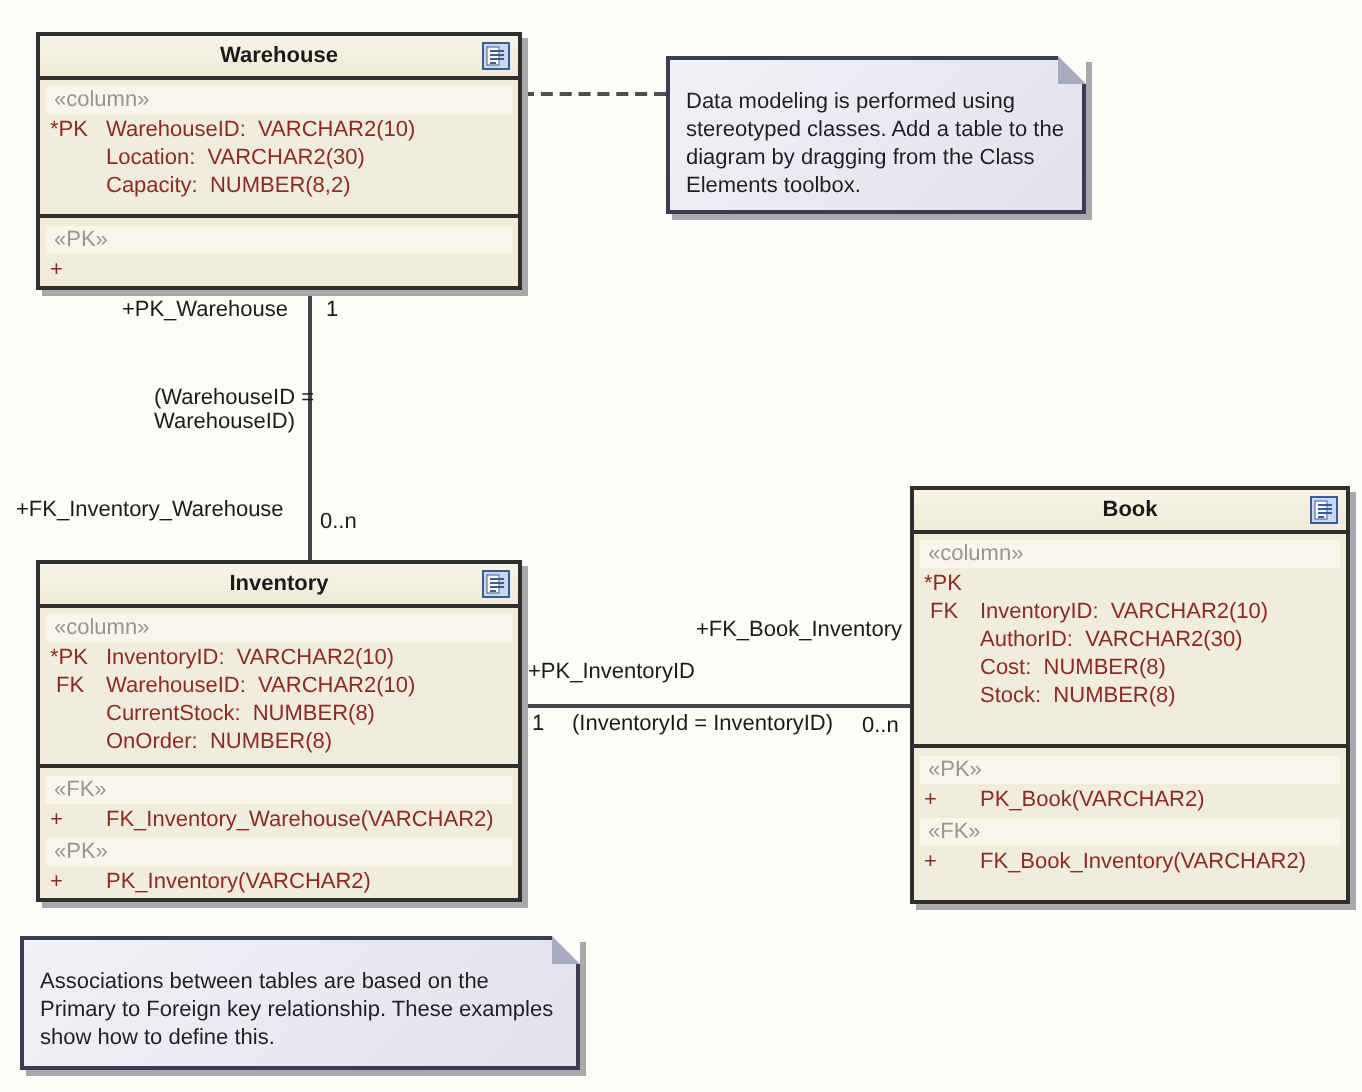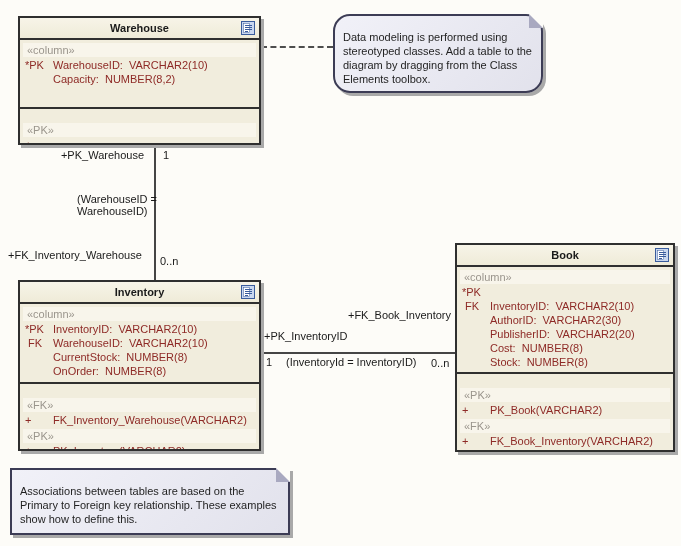--- a/index.html
+++ b/index.html
@@ -27,21 +27,21 @@
     border-bottom:2px solid #2F2F2F;
     background:linear-gradient(#F7F4E8,#EFEBD8);
     position:relative;
     text-align:center;
     font-weight:bold; font-size:11px; line-height:21px;
     box-sizing:border-box;
   }
   .tbl-icon { position:absolute; right:4px; top:3px; width:14px; height:14px; }
   .compartment { position:relative; box-sizing:border-box; overflow:hidden; }
   .attrs { flex:none; padding-top:2px; }
-  .ops { flex:1; border-top:2px solid #2F2F2F; padding-top:13px; }
+  .ops { flex:1; border-top:2px solid #2F2F2F; padding-top:3px; }
   .band {
     margin:1px 3px 1px 3px; padding:0 4px;
     background:#F8F5EB;
     color:#9A958C; font-size:11px; line-height:14px;
     white-space:pre;
   }
   .row { display:flex; white-space:pre; font-size:11px; color:#8E2A26; padding-left:5px; }
   .attrs .row { line-height:14px; }
   .ops .row { line-height:15px; }
   .pfx { flex:none; width:28px; }
@@ -87,21 +87,21 @@
         <rect x="2.5" y="2.5" width="6" height="9" fill="#FFFFFF" stroke="#3A5C9C" stroke-width="0.5"></rect>
         <line x1="4" y1="4.5" x2="11" y2="4.5" stroke="#3A5C9C"></line>
         <line x1="4" y1="6.5" x2="11" y2="6.5" stroke="#3A5C9C"></line>
         <line x1="4" y1="8.5" x2="11" y2="8.5" stroke="#3A5C9C"></line>
         <line x1="4" y1="10.5" x2="7" y2="10.5" stroke="#3A5C9C"></line>
       </svg>
     </div>
     <div class="compartment attrs" style="height:67px;">
       <div class="band">«column»</div>
       <div class="row"><span class="pfx">*PK</span><span>WarehouseID:  VARCHAR2(10)</span></div>
-      <div class="row"><span class="pfx"></span></div>
+      <div class="row"><span class="pfx"></span><span>Location:  VARCHAR2(30)</span></div>
       <div class="row"><span class="pfx"></span><span>Capacity:  NUMBER(8,2)</span></div>
     </div>
     <div class="compartment ops">
       <div class="band">«PK»</div>
       <div class="row"><span class="pfx">+</span></div>
     </div>
   </div>
 
   <div class="uml-table" style="left:18px; top:280px; width:243px; height:171px;">
     <div class="uml-header">
@@ -140,33 +140,32 @@
         <line x1="4" y1="6.5" x2="11" y2="6.5" stroke="#3A5C9C"></line>
         <line x1="4" y1="8.5" x2="11" y2="8.5" stroke="#3A5C9C"></line>
         <line x1="4" y1="10.5" x2="7" y2="10.5" stroke="#3A5C9C"></line>
       </svg>
     </div>
     <div class="compartment attrs" style="height:105px;">
       <div class="band">«column»</div>
       <div class="row"><span class="pfx">*PK</span></div>
       <div class="row"><span class="pfx"> FK</span><span>InventoryID:  VARCHAR2(10)</span></div>
       <div class="row"><span class="pfx"></span><span>AuthorID:  VARCHAR2(30)</span></div>
-      <div class="row"><span class="pfx"></span><span>PublisherID:  VARCHAR2(20)</span></div>
       <div class="row"><span class="pfx"></span><span>Cost:  NUMBER(8)</span></div>
       <div class="row"><span class="pfx"></span><span>Stock:  NUMBER(8)</span></div>
     </div>
     <div class="compartment ops">
       <div class="band">«PK»</div>
       <div class="row"><span class="pfx">+</span><span>PK_Book(VARCHAR2)</span></div>
       <div class="band">«FK»</div>
       <div class="row"><span class="pfx">+</span><span>FK_Book_Inventory(VARCHAR2)</span></div>
     </div>
   </div>
 
-  <div class="note" style="left:333px; top:14px; width:210px; height:79px;border-radius:17px;">
+  <div class="note" style="left:333px; top:28px; width:210px; height:79px;">
     <div class="note-text">Data modeling is performed using stereotyped classes. Add a table to the diagram by dragging from the Class Elements toolbox.</div>
   </div>
   <div class="note" style="left:10px; top:468px; width:280px; height:67px;">
     <div class="note-text">Associations between tables are based on the Primary to Foreign key relationship. These examples show how to define this.</div>
   </div>
 
   <div class="lbl lbl-r" style="left:54px; top:149px; width:90px;">+PK_Warehouse</div>
   <div class="lbl" style="left:163px; top:149px;">1</div>
   <div class="lbl" style="left:77px; top:193px;">(WarehouseID =
 WarehouseID)</div>

